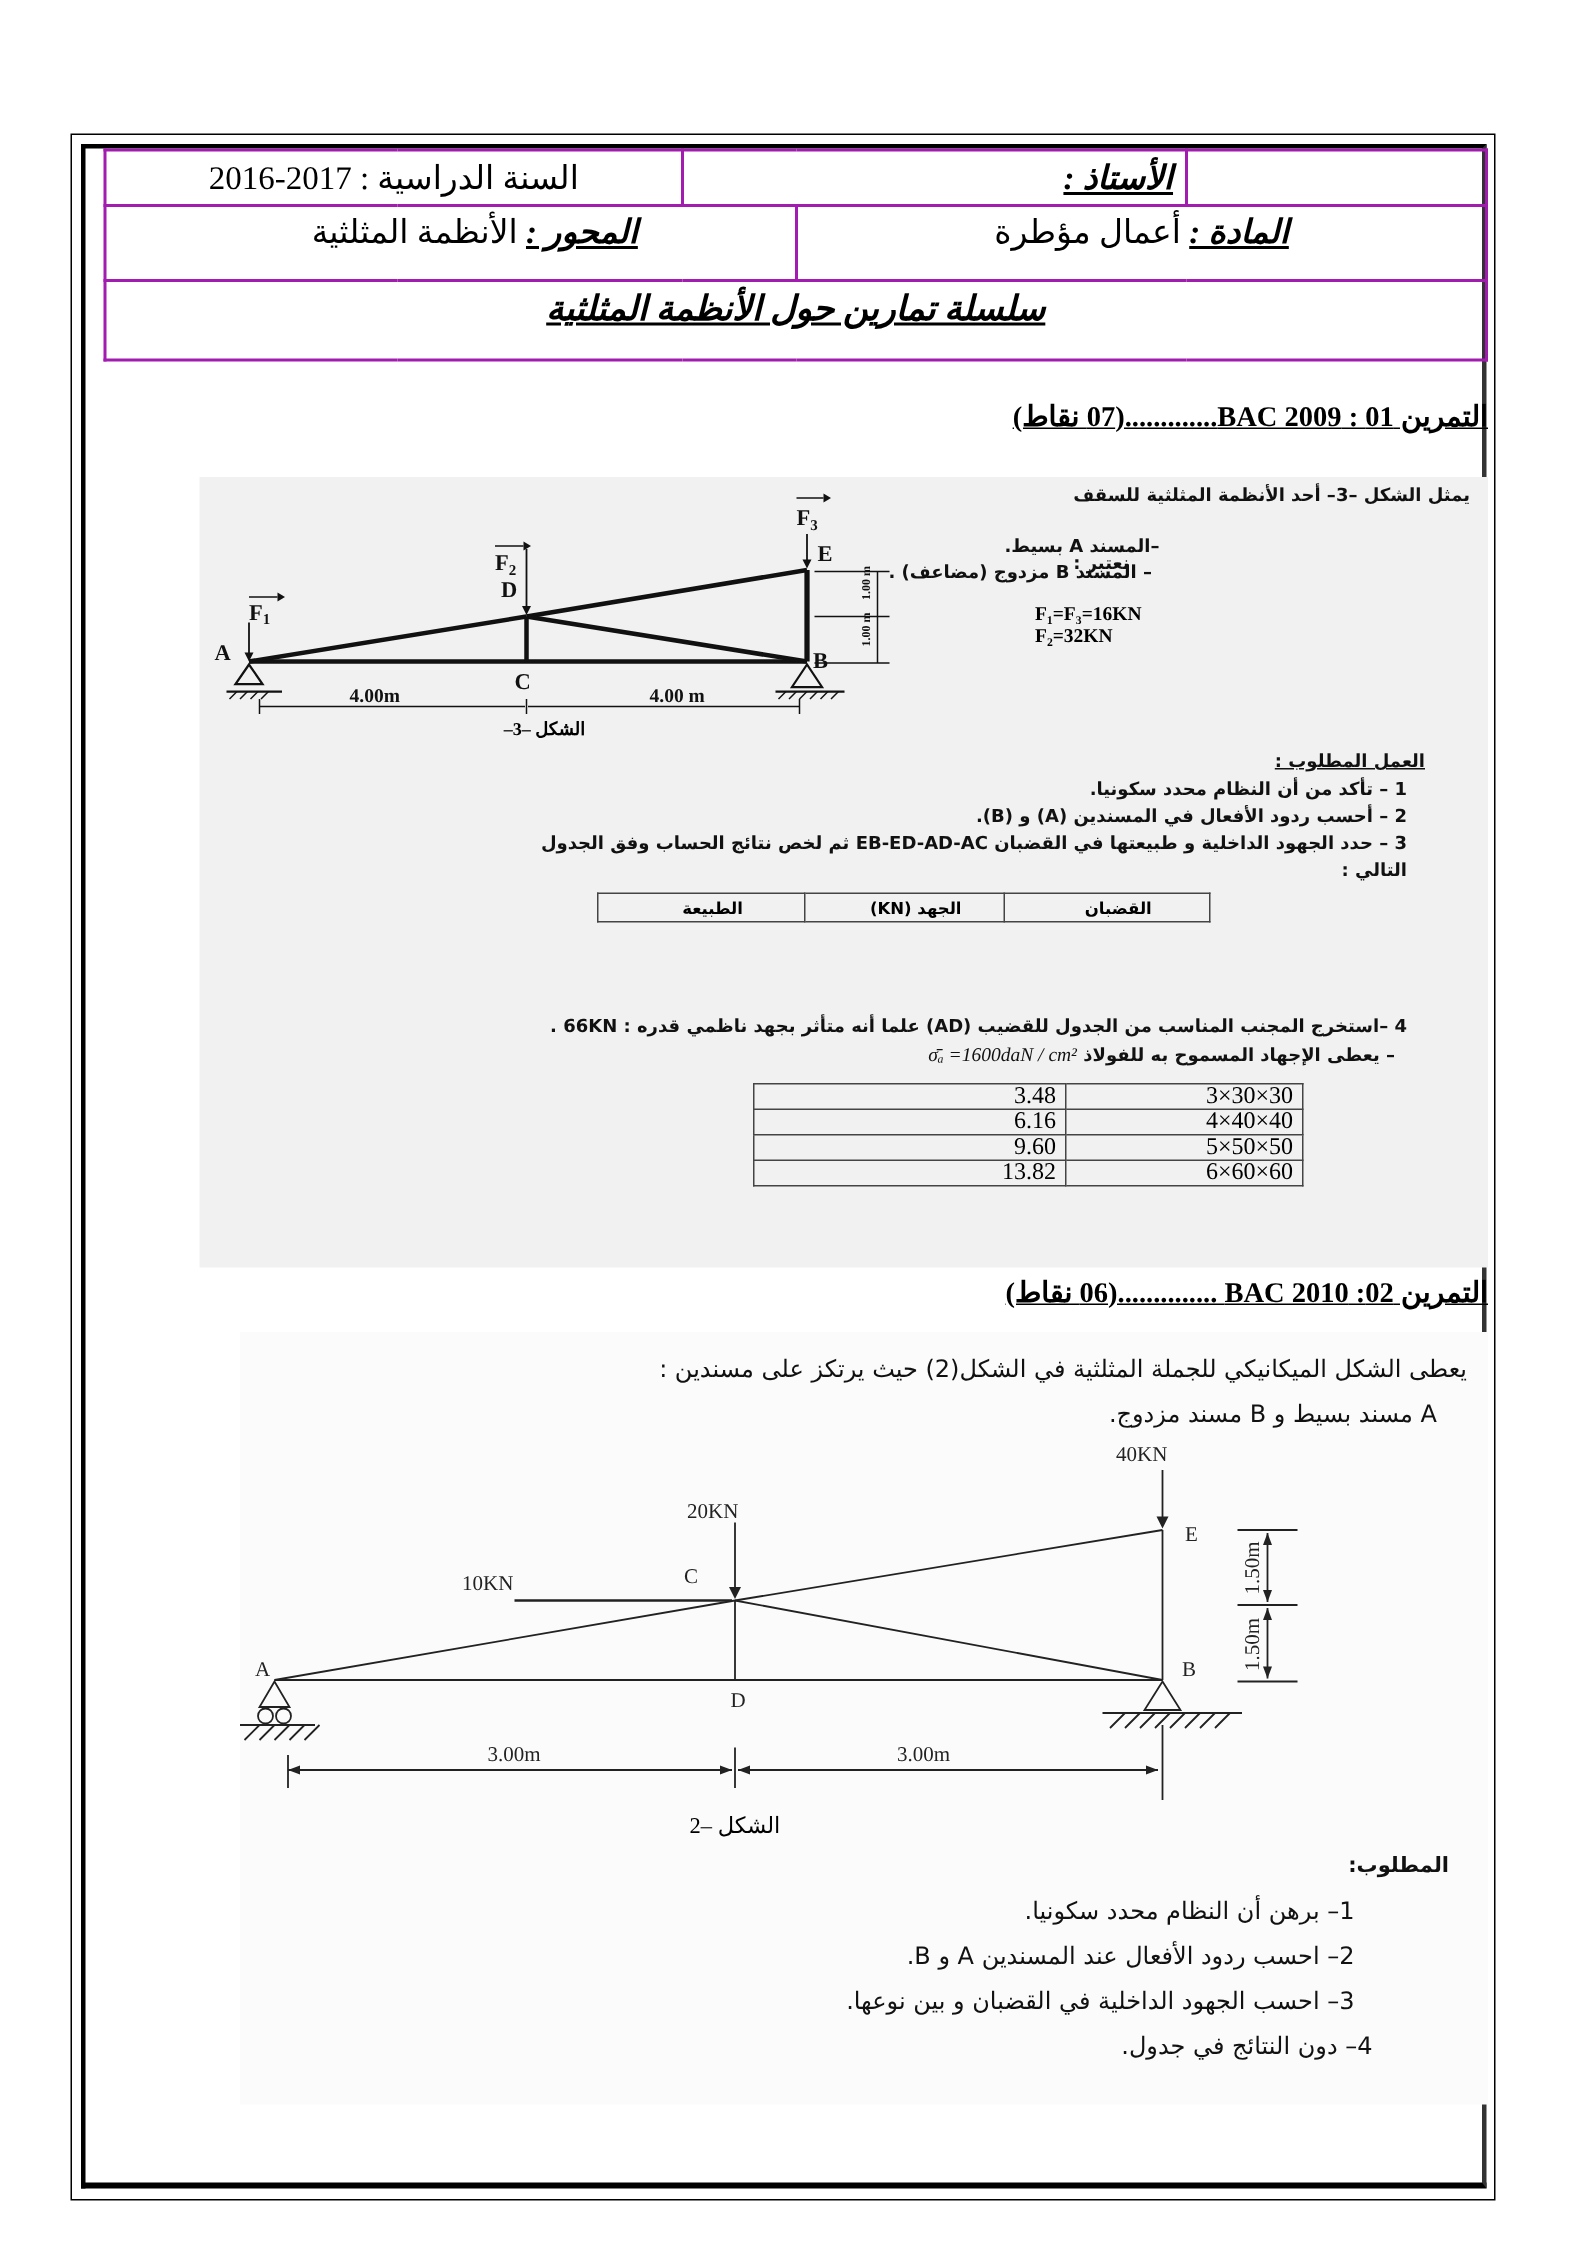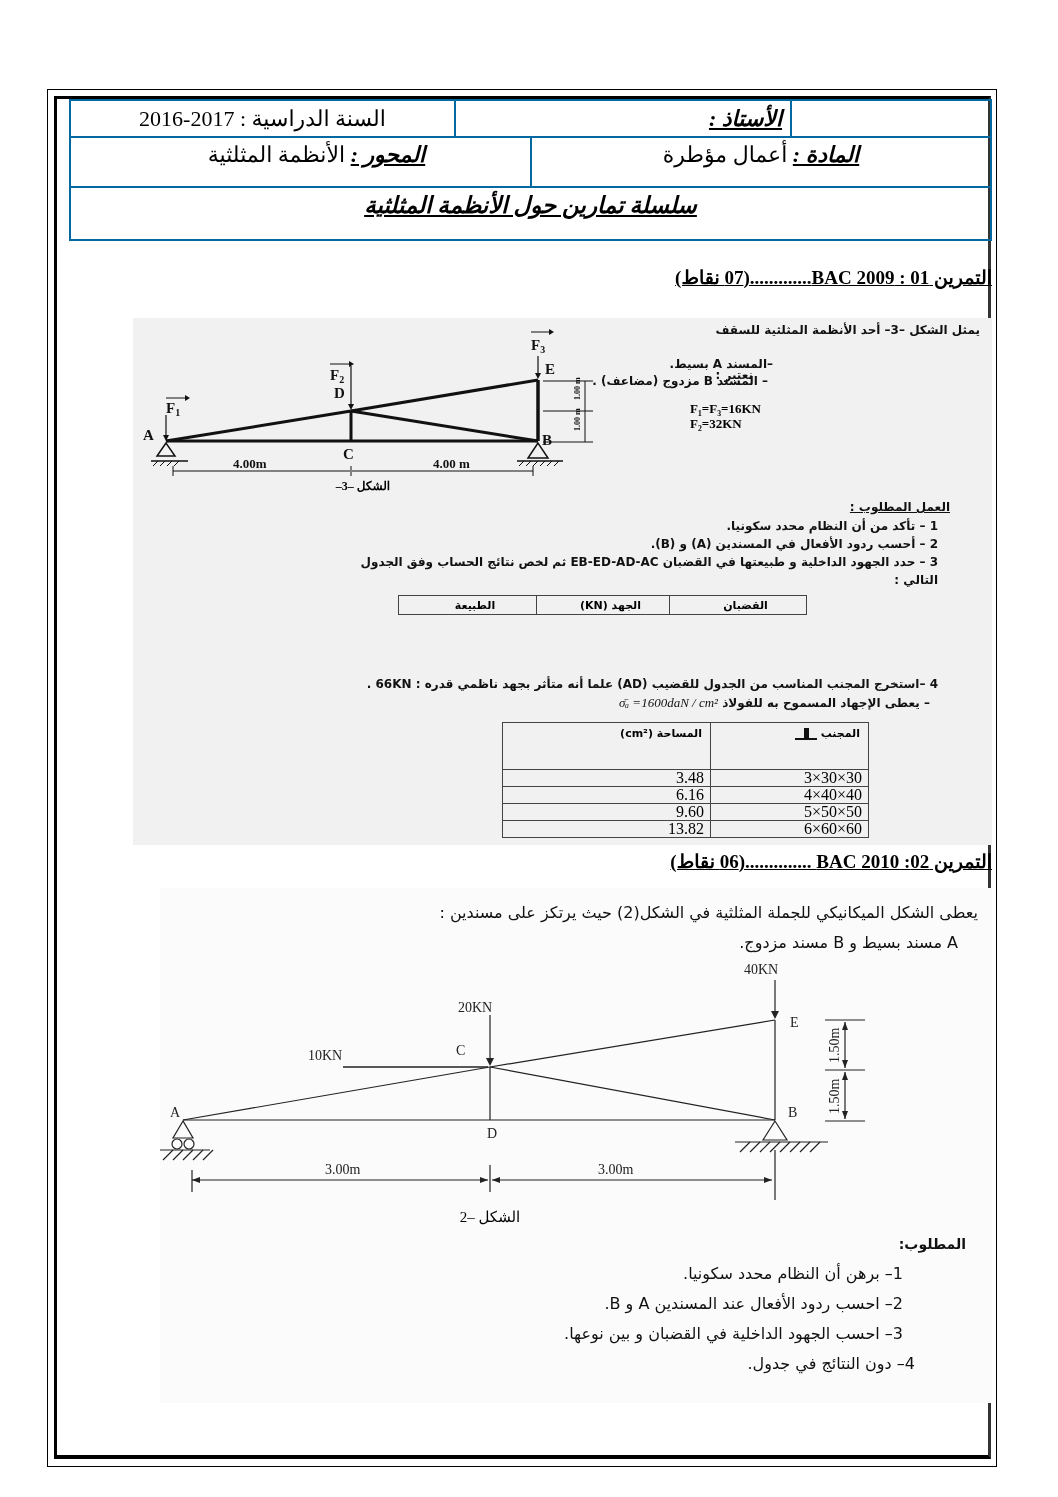--- a/index.html
+++ b/index.html
@@ -3,21 +3,21 @@
 <meta charset="utf-8">
 <style>
   html, body { margin: 0; padding: 0; background: #ffffff; }
   body { width: 1058px; height: 1497px; position: relative; overflow: hidden;
          font-family: "Liberation Serif", "DejaVu Serif", serif; color: #000; }
   .outer-frame { position: absolute; left: 47px; top: 89px; width: 950px; height: 1378px;
                  border: 1px solid #000; box-sizing: border-box; }
   .inner-frame { position: absolute; left: 54px; top: 96px; width: 937px; height: 1363px;
                  border: 3px solid #000; border-right-color:#333; border-bottom: 4px solid #000; box-sizing: border-box; }
   .header-table { position: absolute; left: 69px; top: 99px; width: 921px; border-collapse: collapse; table-layout: fixed; }
-  .header-table td { border: 2px solid #0369a1; padding: 0 8px; font-size: 22px; direction: rtl; }
+  .header-table td { border: 2px solid #a21caf; padding: 0 8px; font-size: 22px; direction: rtl; }
   .header-table .r1 td { height: 35px; }
   .header-table .r2 td { height: 44px; vertical-align: top; padding-top: 4px; }
   .header-table .r3 td { height: 47px; text-align: center; vertical-align: top; padding-top: 4px; }
   .lbl { font-weight: bold; font-style: italic; text-decoration: underline; }
   .title-main { font-weight: bold; font-style: italic; text-decoration: underline; font-size: 23px; }
   .ex-head { position: absolute; right: 66px; direction: rtl; font-weight: bold; font-size: 19px;
              text-decoration: underline; font-family: "Liberation Serif", serif; }
   .scan { position: absolute; background: #f1f1f1; }
   .scan2 { position: absolute; background: #fbfbfb; }
   .ar { direction: rtl; position: absolute; font-family: "DejaVu Sans", sans-serif; font-weight: bold; font-size: 12px; color: #111; white-space: nowrap; }
@@ -169,27 +169,20 @@
   <span>– يعطى الإجهاد المسموح به للفولاذ</span>
   <span style="direction:ltr; unicode-bidi:embed; font-family:'Liberation Serif',serif; font-style:italic; font-weight:normal; font-size:13px;">σ̄ₐ =1600daN / cm²</span>
 </div>
 
 <table class="grid t2" style="left:502px; top:722px; width:366px;">
   <colgroup>
       <col style="width:208px">
       <col style="width:158px">
     </colgroup>
   <tbody>
-      <tr>
-    <th>المساحة (cm²)</th>
-    <th>
-      <span>المجنب</span>
-      <span style="display:inline-block; width:22px; height:10px; border-bottom:2px solid #111; position:relative; vertical-align:bottom;"><span style="position:absolute; left:9px; top:0; width:5px; height:10px; background:#111;"></span></span>
-    </th>
-  </tr>
   <tr>
     <td>3.48</td>
     <td>3×30×30</td>
   </tr>
   <tr>
     <td>6.16</td>
     <td>4×40×40</td>
   </tr>
   <tr>
     <td>9.60</td>

